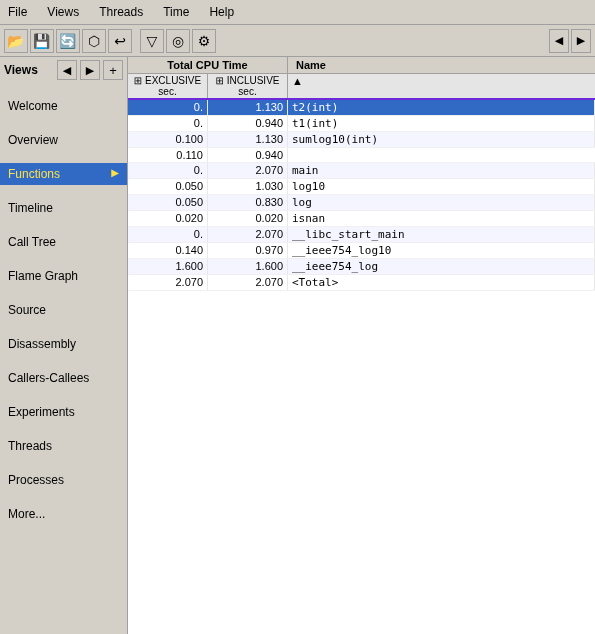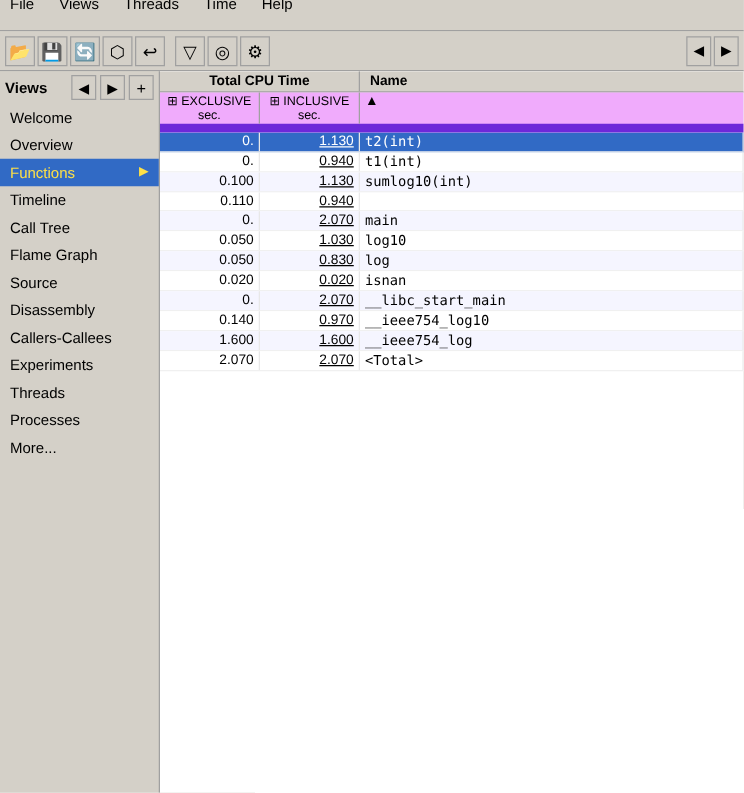--- a/index.html
+++ b/index.html
@@ -9,21 +9,21 @@
       background: #d4d0c8;
       width: 595px;
       height: 634px;
       overflow: hidden;
     }
 
     
     .menubar {
       background: #d4d0c8;
       display: flex;
-      align-items: flex-end;
+      align-items: center;
       height: 20px;
       padding: 12px 4px;
       gap: 12px;
       border-bottom: 1px solid #a0a0a0;
     }
     .menubar-item {
       font-size: 12px;
       cursor: pointer;
       padding: 2px 4px;
     }
@@ -102,20 +102,21 @@
       font-size: 13px;
     }
 
     .sidebar-item {
       padding: 4px 8px;
       cursor: pointer;
       font-size: 12px;
       display: flex;
       align-items: flex-start;
       justify-content: space-between;
+      margin-top: 12px;
     }
     .sidebar-item.active {
       background: #316ac5;
       color: #fde047;
     }
     .sidebar-item .arrow {
       font-size: 10px;
     }
 
     
@@ -138,21 +139,21 @@
     .table-row:nth-child(odd) { background: #f5f5ff; }
     .table-row:nth-child(even) { background: white; }
     .table-row.selected { background: #316ac5; color: white; }
     .cell {
       padding: 1px 4px;
       font-size: 11px;
       border-right: 1px solid #e8e8e8;
     }
     .cell.num { text-align: right; }
     .cell-excl { width: 80px; }
-    .cell-incl { width: 80px; text-decoration: underline; }
+    .cell-incl { width: 80px; }
     .cell-name { flex: 1; font-family: monospace; font-size: 11px; }
   </style>
 </head>
 <body>
 
 <div class="menubar">
   <span class="menubar-item">File</span>
   <span class="menubar-item">Views</span>
   <span class="menubar-item">Threads</span>
   <span class="menubar-item">Time</span>
@@ -230,21 +231,21 @@
 
     <div style="display:flex; background:#d4d0c8; border-bottom:1px solid #a0a0a0;">
       <div style="width:160px; text-align:center; font-size:11px; font-weight:bold; padding:2px 4px; border-right:1px solid #a0a0a0;">
         <span>Total CPU Time</span>
       </div>
       <div style="flex:1; text-align:left; font-size:11px; font-weight:bold; padding:2px 8px;">
         <span>Name</span>
       </div>
     </div>
 
-    <div style="display:flex; background:#f0abfc; border-bottom:7px solid #6d28d9;">
+    <div style="display:flex; background:#e5e5e5; border-bottom:2px solid #6d28d9;">
       <div style="width:80px; text-align:center; font-size:10px; padding:1px 4px; border-right:1px solid #a0a0a0;">
         <div>
           <span style="font-size:10px;">⊞ </span><span>EXCLUSIVE</span>
         </div>
         <div>sec.</div>
       </div>
       <div style="width:80px; text-align:center; font-size:10px; padding:1px 4px; border-right:1px solid #a0a0a0;">
         <div>
           <span style="font-size:10px;">⊞ </span><span>INCLUSIVE</span>
         </div>

